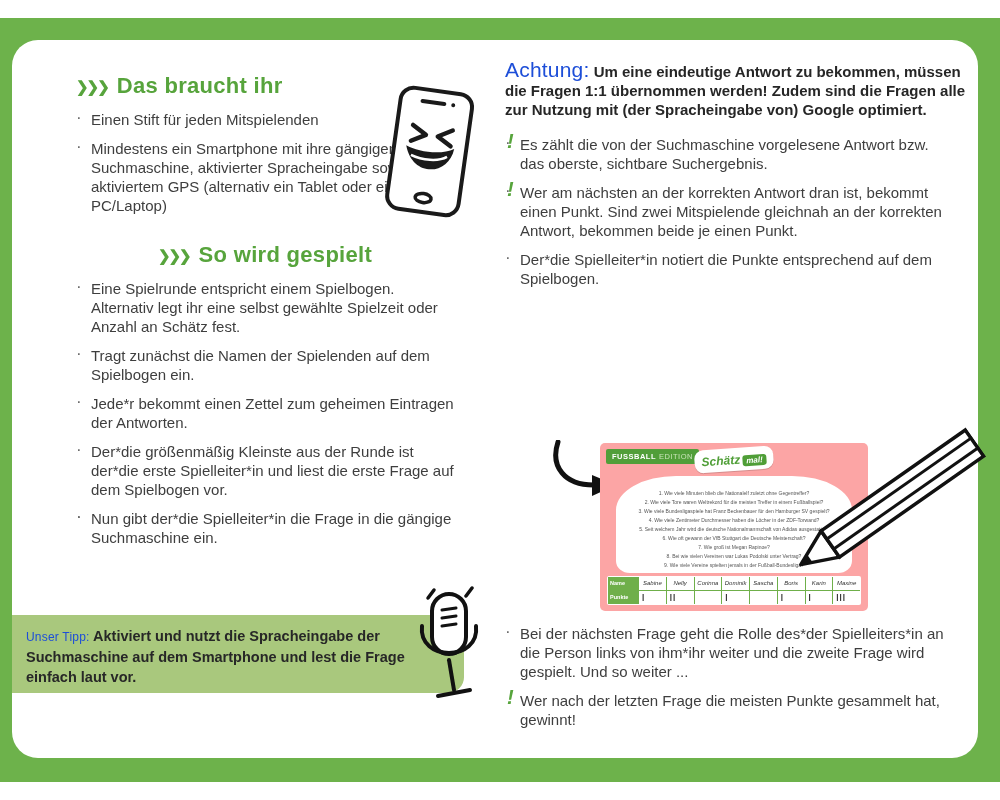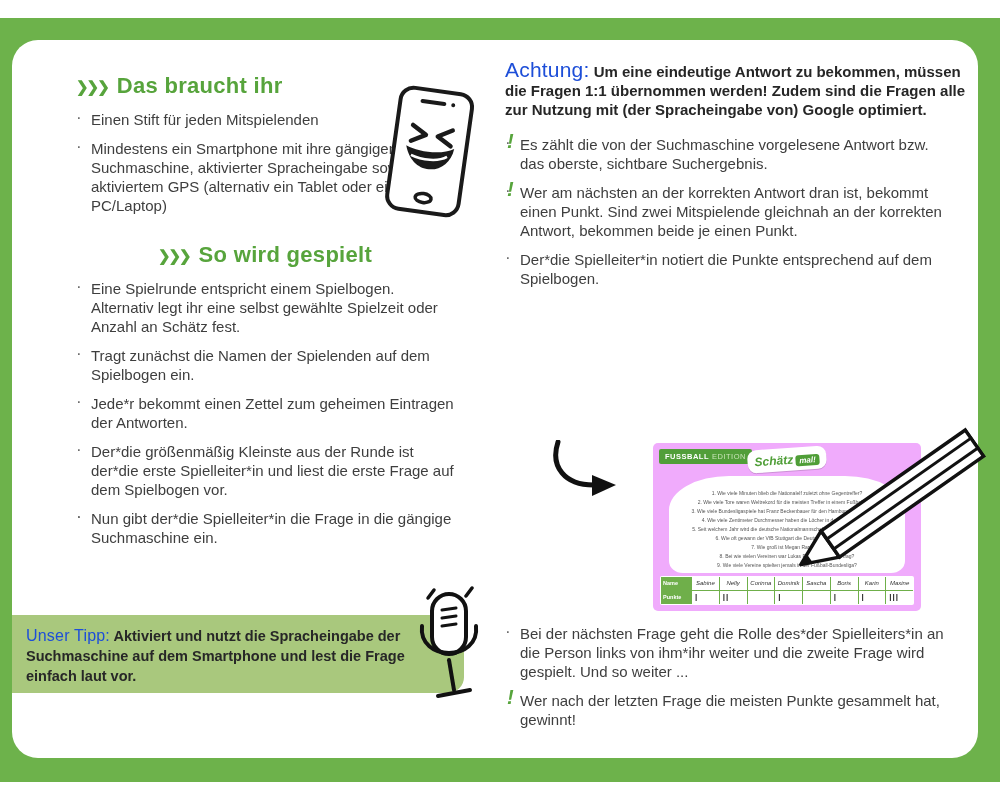--- a/index.html
+++ b/index.html
@@ -23,24 +23,24 @@
   .excl-marker{position:absolute;left:2px;top:-3px;color:#57a43c;font-size:20px;font-weight:bold;font-style:italic;}
   .bold-note{font-weight:bold;color:#262626;}
   .note-label{font-size:21px;font-weight:normal;color:#1d4ed8;letter-spacing:.2px;}
 
   
   .tipbox{
     position:absolute;left:12px;top:615px;width:452px;height:78px;box-sizing:border-box;
     background:#a9c87d;border-radius:0 16px 16px 0;padding:11px 14px;
     font-size:14.5px;line-height:20px;font-weight:bold;color:#272727;
   }
-  .tipbox .note-label{font-size:16px;}
+  .tipbox .note-label{font-size:12px;}
 
   
-  .card{position:absolute;left:653px;top:443px;width:268px;height:168px;background:#f0abfc;border-radius:5px;}
+  .card{position:absolute;left:600px;top:443px;width:268px;height:168px;background:#fca5a5;border-radius:5px;}
   .card-label{position:absolute;left:6px;top:6px;background:#519e39;color:#ffffff;
     font-size:7.5px;font-weight:bold;letter-spacing:.5px;padding:3px 6px;border-radius:2px;}
   .card-label .light{color:#c9e4b8;font-weight:normal;margin-left:3px;}
   .logo{position:absolute;top:5px;left:50%;transform:translateX(-50%) rotate(-4deg);
     background:#ffffff;border-radius:9px;padding:2px 7px 3px 7px;white-space:nowrap;box-shadow:0 1px 0 rgba(0,0,0,.15);}
   .logo .l1{color:#4f9e37;font-weight:bold;font-style:italic;font-size:12px;}
   .logo .l2{background:#4f9e37;color:#fff;font-weight:bold;font-size:8px;padding:1px 4px;border-radius:3px;margin-left:2px;font-style:italic;}
   .bubble{position:absolute;left:16px;right:16px;top:33px;height:97px;background:#ffffff;
     border-radius:60px 60px 14px 14px / 34px 34px 12px 12px;}
   .questions{position:absolute;left:30px;right:30px;top:46px;text-align:center;color:#555555;

